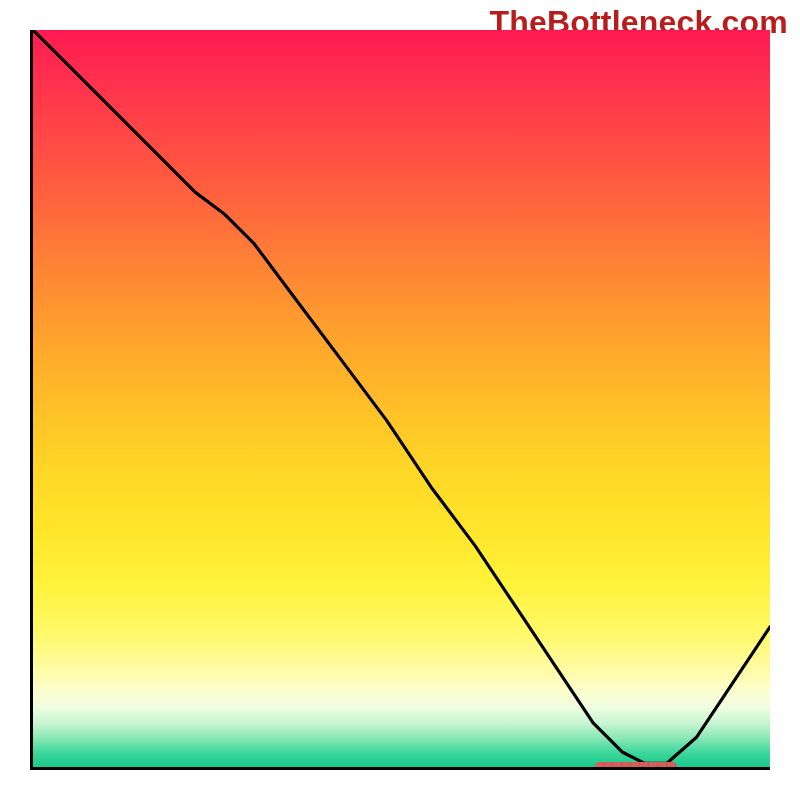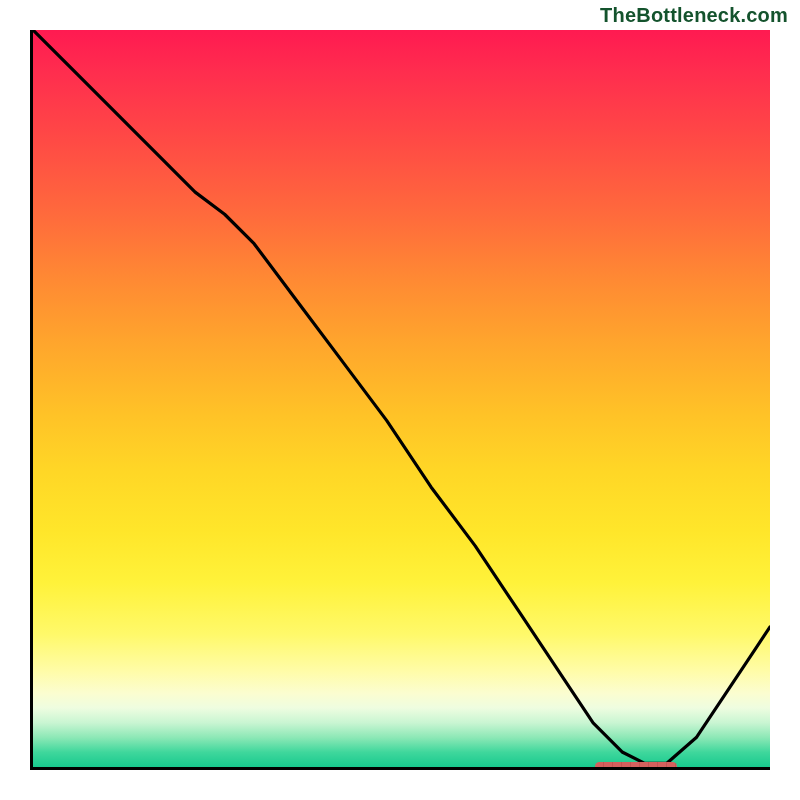--- a/index.html
+++ b/index.html
@@ -7,23 +7,23 @@
   .stage {
     position: relative;
     width: 800px;
     height: 800px;
   }
   .watermark {
     position: absolute;
     top: 4px;
     right: 12px;
     font-family: Arial, Helvetica, sans-serif;
-    font-size: 20px;
+    font-size: 32px;
     font-weight: 600;
-    color: #14532d;
+    color: #b91c1c;
     letter-spacing: 0.2px;
   }
   .plot-area {
     position: absolute;
     left: 30px;
     top: 30px;
     width: 740px;
     height: 740px;
     border: 3px solid #000;
     border-right: none;

